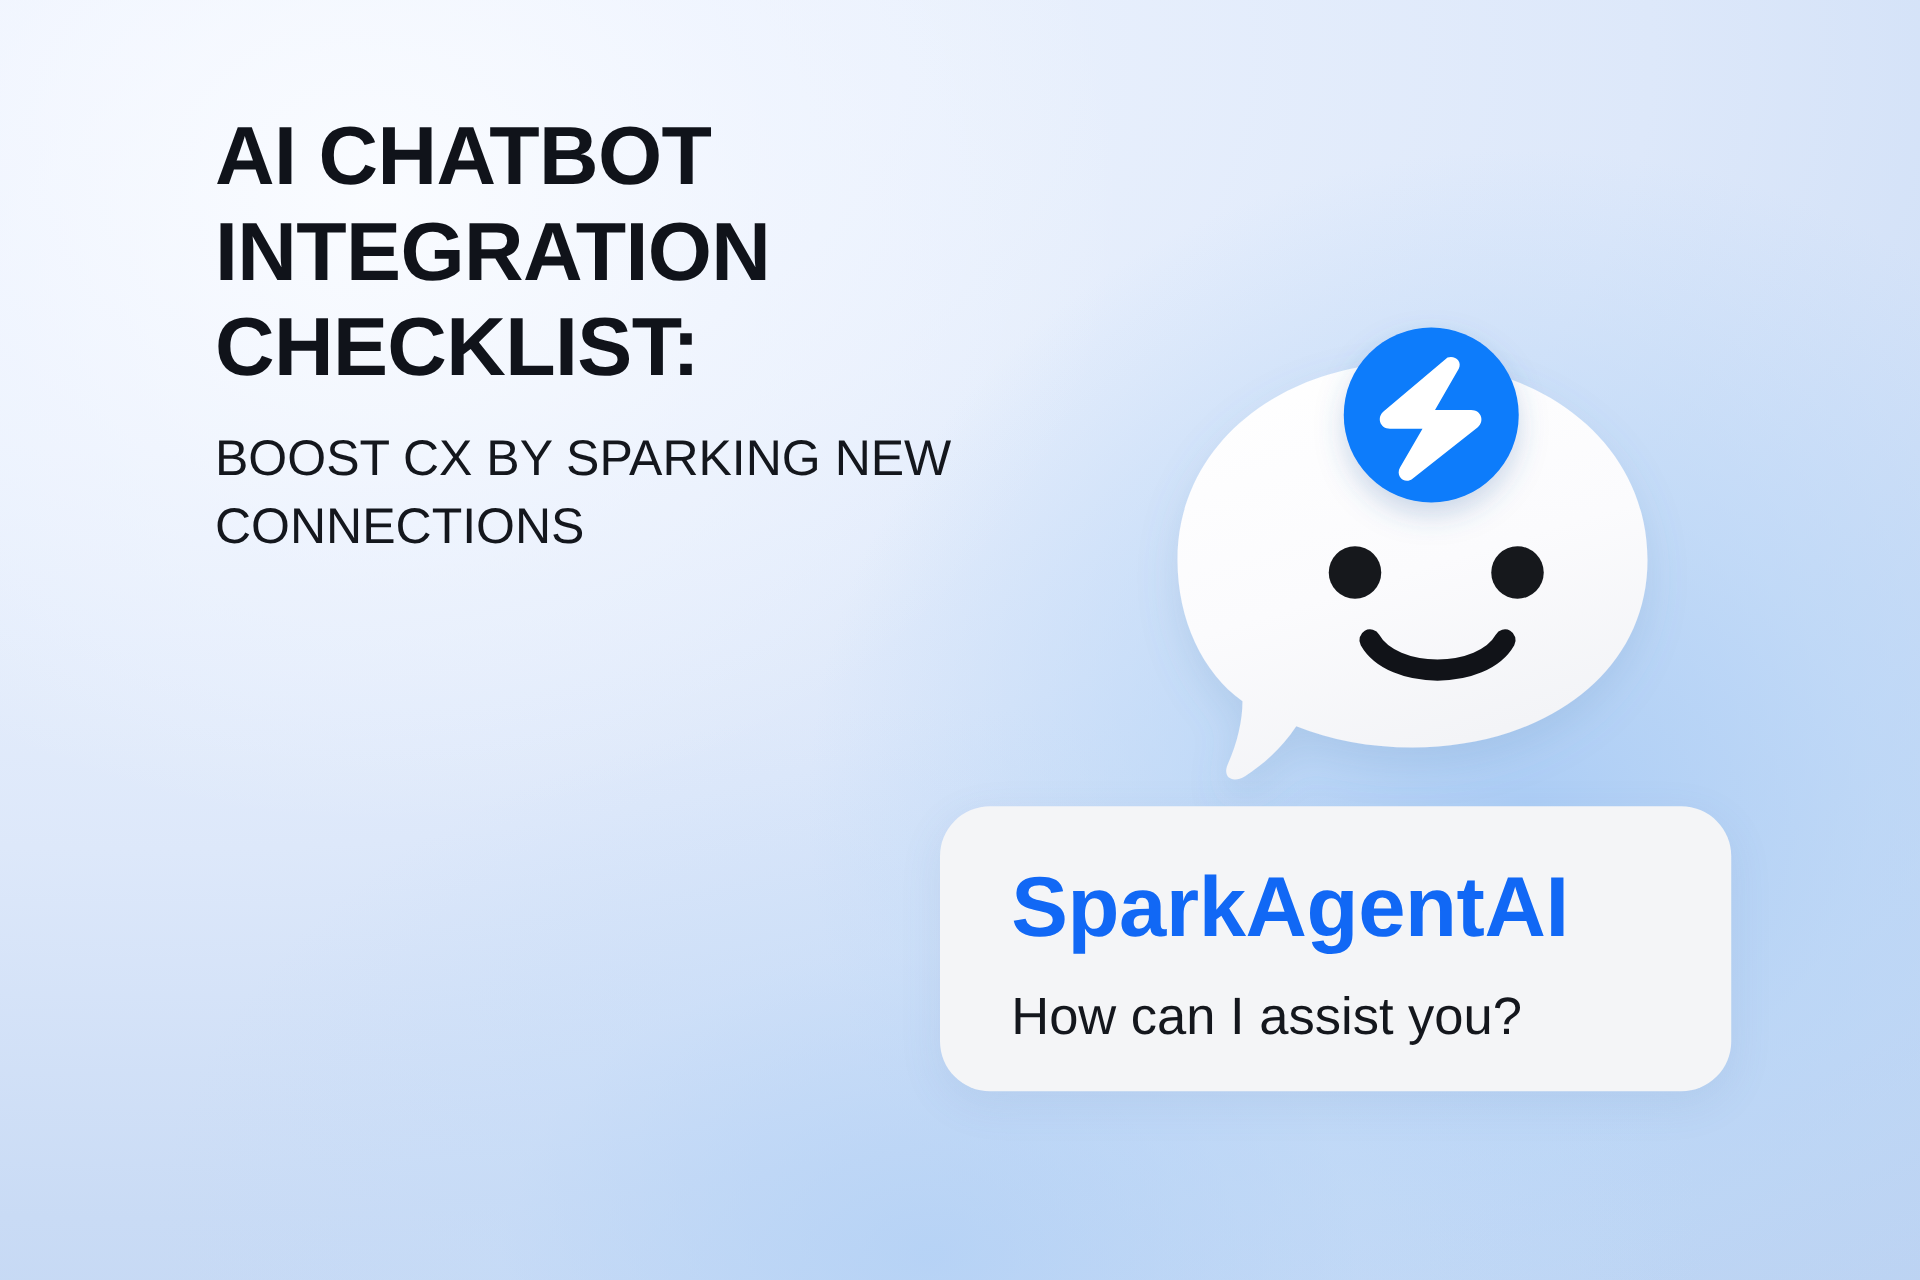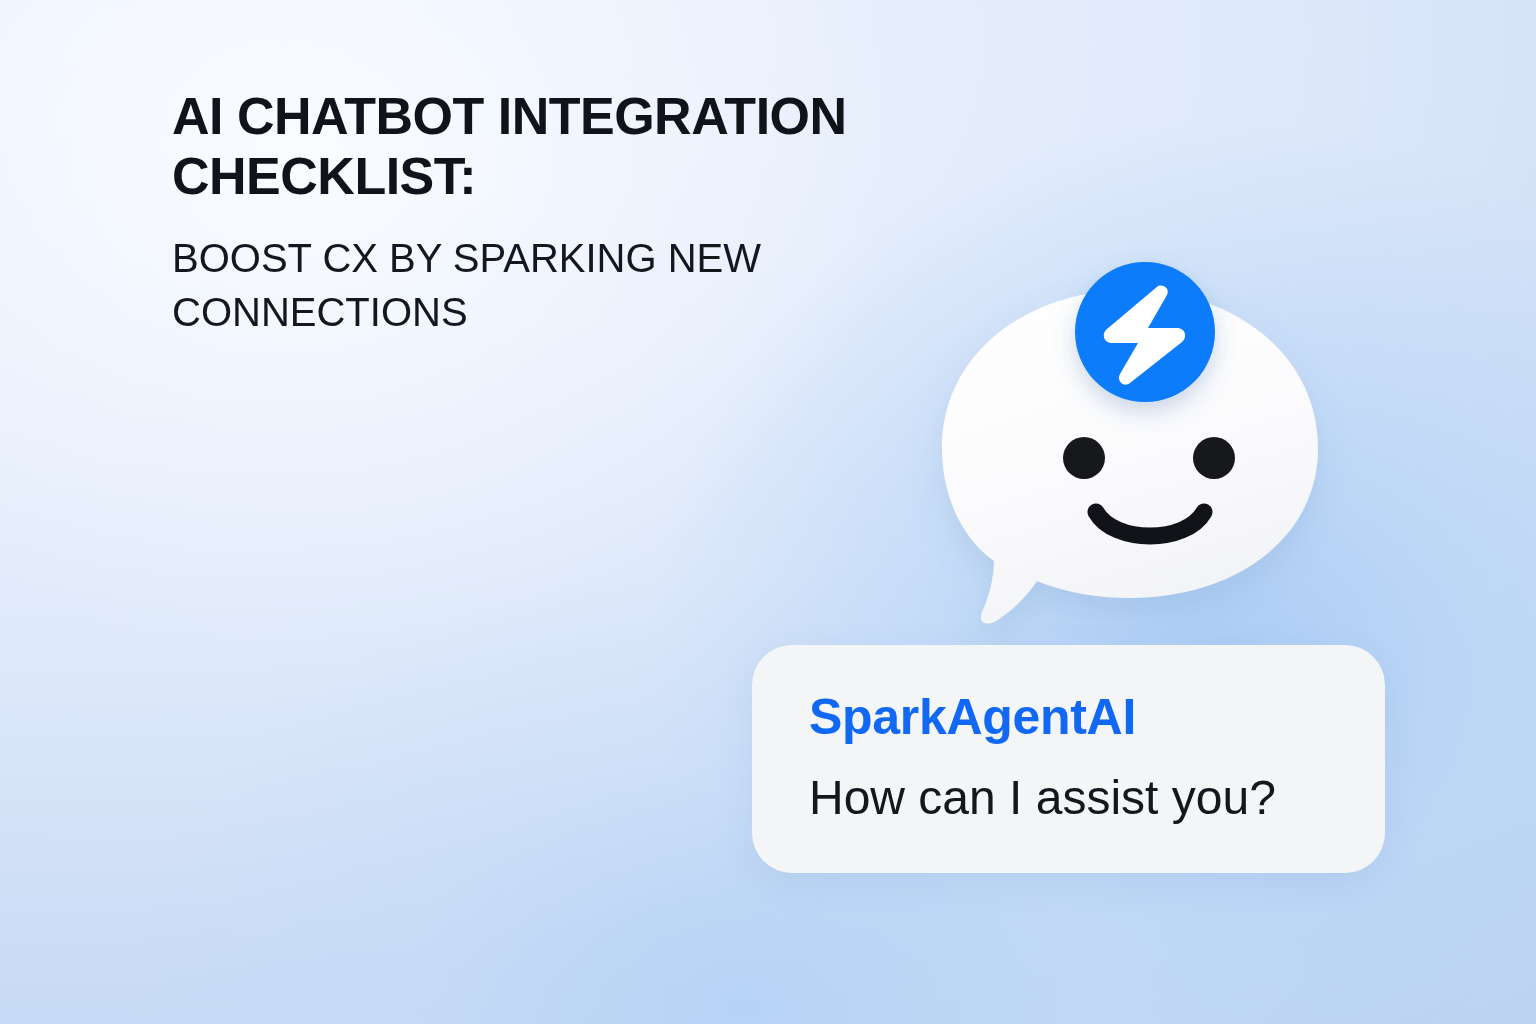--- a/index.html
+++ b/index.html
@@ -62,21 +62,21 @@
     left: 172px;
     top: 86px;
     width: 700px;
     z-index: 5;
   }
 
   .headline {
     margin: 0;
     font-family: "Liberation Sans", sans-serif;
     font-weight: 700;
-    font-size: 52px;
+    font-size: 66px;
     line-height: 1.16;
     letter-spacing: -0.5px;
     color: #10131a;
     text-transform: uppercase;
     white-space: pre-line;
   }
 
   .subheadline {
     margin: 24px 0 0 0;
     font-family: "Liberation Sans", sans-serif;
@@ -115,30 +115,30 @@
   #chat-card-inner {
     position: absolute;
     left: 57px;
     top: 47px;
     right: 40px;
   }
   .agent-name {
     margin: 0;
     font-family: "Liberation Sans", sans-serif;
     font-weight: 700;
-    font-size: 50px;
+    font-size: 68px;
     line-height: 1.0;
     letter-spacing: -0.3px;
     color: #1168f5;
   }
   .agent-message {
     margin: 30px 0 0 0;
     font-family: "Liberation Sans", sans-serif;
     font-weight: 400;
-    font-size: 48px;
+    font-size: 42px;
     line-height: 1.08;
     letter-spacing: 0px;
     color: #14171d;
   }
 </style>
 </head>
 <body>
 
 <div id="canvas">
 

